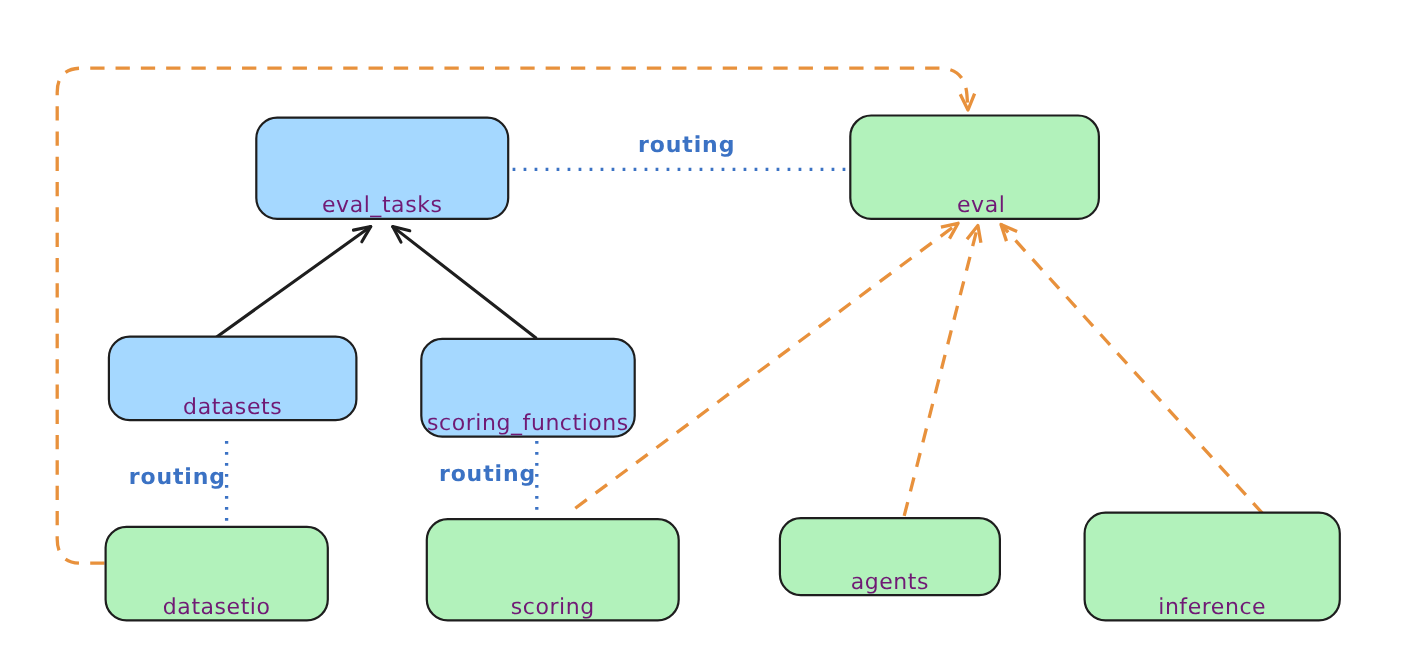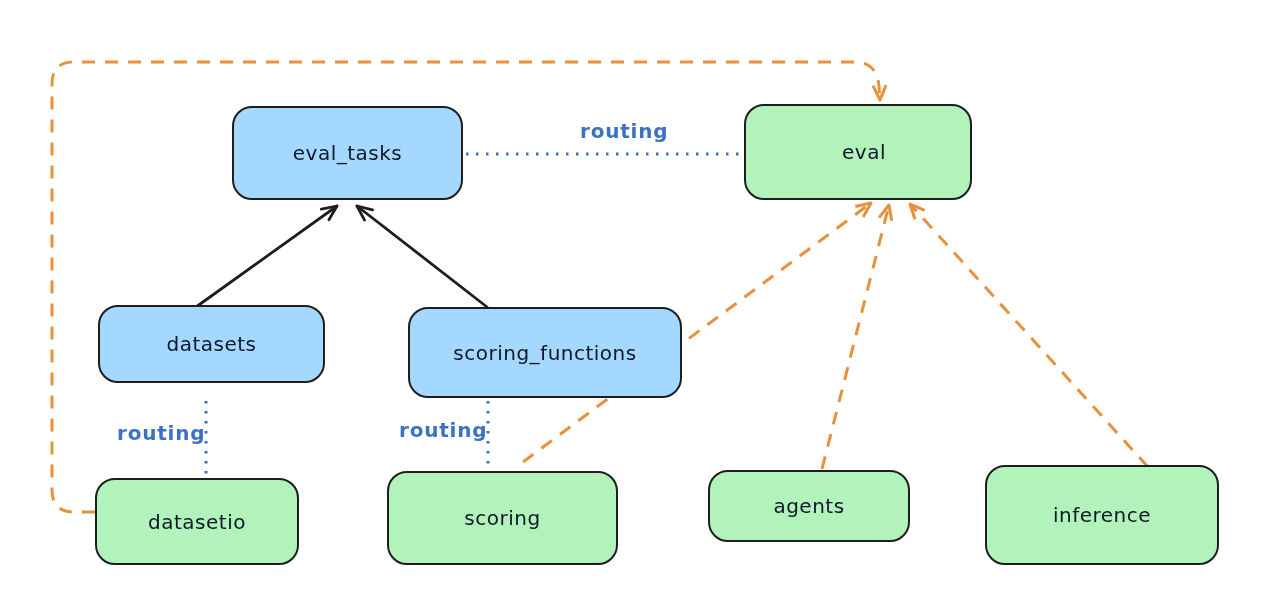--- a/index.html
+++ b/index.html
@@ -4,22 +4,22 @@
 <style>
   html,body{margin:0;padding:0;background:#ffffff;}
   .canvas{
     position:relative;width:1280px;height:596px;background:#ffffff;
     overflow:hidden;font-family:"DejaVu Sans","Liberation Sans",sans-serif;
   }
   svg.edges-layer{position:absolute;left:0;top:0;width:1280px;height:596px;}
   .node{
     position:absolute;box-sizing:border-box;
     border:2.5px solid #1e1e1e;border-radius:20px;
-    display:flex;align-items:center;justify-content:center;
-    font-size:20px;color:#0f172a;letter-spacing:0.5px;
+    display:flex;align-items:flex-end;justify-content:center;
+    font-size:20px;color:#701a75;letter-spacing:0.5px;
   }
   .node span{white-space:nowrap;}
   .edge-label{
     position:absolute;font-size:20px;font-weight:bold;
     letter-spacing:0.8px;white-space:nowrap;text-align:right;
   }
 </style>
 </head>
 <body>
 
@@ -39,27 +39,27 @@
       <path d="M 879.0825381364563 217.55563420083413 L 889 205 L 891.7299295039077 220.76538882817974" fill="none" stroke="#e8913c" stroke-width="3" stroke-linecap="butt" stroke-linejoin="round"></path>
       <path d="M 1148 467 L 910 204" fill="none" stroke="#e8913c" stroke-width="3" stroke-linecap="butt" stroke-linejoin="round" stroke-dasharray="13 10"></path>
       <path d="M 914.965267349674 219.21006640834486 L 910 204 L 924.6402026815449 210.4548017353971" fill="none" stroke="#e8913c" stroke-width="3" stroke-linecap="butt" stroke-linejoin="round"></path>
       <path d="M 95 512 L 74 512 Q 52 512 52 490 L 52 84 Q 52 62 74 62 L 854 62 Q 877 62 879 86 L 880 100" fill="none" stroke="#e8913c" stroke-width="3" stroke-linecap="butt" stroke-linejoin="round" stroke-dasharray="13 10"></path>
       <path d="M 885.9985777357754 85.1670277709469 L 880 100 L 872.9585569274661 85.63274279981509" fill="none" stroke="#e8913c" stroke-width="3" stroke-linecap="butt" stroke-linejoin="round"></path>
     </svg>
 
   <div class="node" style="left: 232px; top: 106px; width: 231px; height: 94px; background: rgb(165, 216, 255); border-color: rgb(30, 30, 30);">
     <span>eval_tasks</span>
   </div>
-  <div class="node" style="left: 744px; top: 104px; width: 228px; height: 96px; background: rgb(178, 242, 187); border-color: rgb(30, 30, 30); padding-left: 12px;">
+  <div class="node" style="left: 772px; top: 104px; width: 228px; height: 96px; background: rgb(178, 242, 187); border-color: rgb(30, 30, 30); padding-left: 12px;">
     <span>eval</span>
   </div>
   <div class="node" style="left: 98px; top: 305px; width: 227px; height: 78px; background: rgb(165, 216, 255); border-color: rgb(30, 30, 30);">
     <span>datasets</span>
   </div>
-  <div class="node" style="left: 382px; top: 307px; width: 274px; height: 91px; background: rgb(165, 216, 255); border-color: rgb(30, 30, 30); margin-left: 26px;">
+  <div class="node" style="left: 382px; top: 307px; width: 196px; height: 91px; background: rgb(165, 216, 255); border-color: rgb(30, 30, 30);">
     <span>scoring_functions</span>
   </div>
   <div class="node" style="left: 95px; top: 478px; width: 204px; height: 87px; background: rgb(178, 242, 187); border-color: rgb(30, 30, 30);">
     <span>datasetio</span>
   </div>
   <div class="node" style="left: 387px; top: 471px; width: 231px; height: 94px; background: rgb(178, 242, 187); border-color: rgb(30, 30, 30);">
     <span>scoring</span>
   </div>
   <div class="node" style="left: 708px; top: 470px; width: 202px; height: 72px; background: rgb(178, 242, 187); border-color: rgb(30, 30, 30);">
     <span>agents</span>

